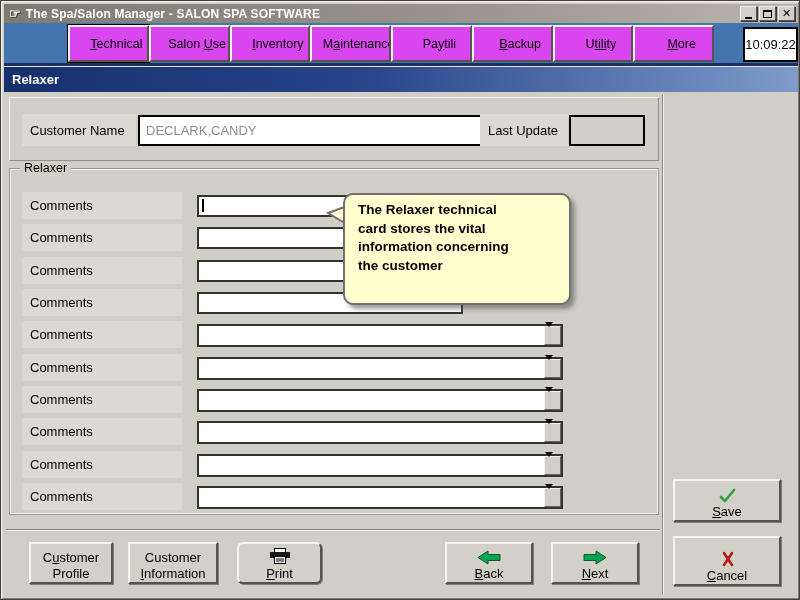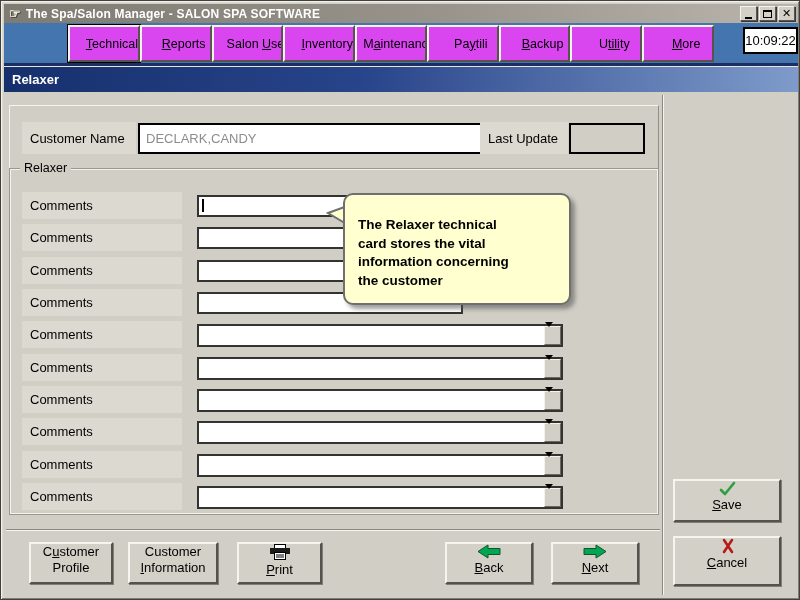--- a/index.html
+++ b/index.html
@@ -35,40 +35,40 @@
   .tabs { position:absolute; left:64px; top:2px; width:646px; height:37px; display:flex; }
   .tab {
     flex:1; box-sizing:border-box; background:#d946ef;
     border:2px solid; border-color:#f4f2ec #57544f #57544f #f4f2ec;
     display:flex; align-items:center; justify-content:center;
     font-size:12.5px; white-space:nowrap; overflow:hidden; cursor:default;padding-left:16px;
   }
   .tab.default { box-shadow:0 0 0 1px #000; }
   .u { text-decoration:underline; }
   .time-box {
-    position:absolute; left:739px; top:4px; width:55px; height:27px; box-sizing:border-box;
+    position:absolute; left:739px; top:4px; width:55px; height:35px; box-sizing:border-box;
     background:#fff; border:2px solid #000; display:flex; align-items:center; justify-content:center;
     font-size:13px;
   }
   
   .page-header {
     position:absolute; left:3px; top:65px; width:794px; height:26px; box-sizing:border-box;
     background:linear-gradient(90deg,#16306d 0%, #28448a 45%, #7e9bcb 100%);
     border-top:1px solid #e8e5dd;
     color:#fff; font-weight:bold; font-size:13px; line-height:25px; padding-left:8px;
   }
   
   .content { position:absolute; left:3px; top:91px; width:794px; height:506px; background:#d1cec5; }
   .vdiv { position:absolute; left:658px; top:3px; height:500px; width:0;
     border-left:1px solid #8a877f; border-right:1px solid #f6f4ee; }
   .hdiv { position:absolute; left:2px; top:437px; width:654px; height:0;
     border-top:1px solid #8a877f; border-bottom:1px solid #f6f4ee; }
   
   .cust-panel { position:absolute; left:5px; top:5px; width:650px; height:64px; box-sizing:border-box;
-    border:1px solid; border-color:#f6f4ee #918e86 #918e86 #f6f4ee;margin-top:8px; }
+    border:1px solid; border-color:#f6f4ee #918e86 #918e86 #f6f4ee; }
   .label-strip { background:#dcd9d1; font-size:13px; display:flex; align-items:center; padding-left:8px; box-sizing:border-box; }
   .cust-name-label { position:absolute; left:12px; top:16px; width:114px; height:32px; }
   .cust-name-input { position:absolute; left:128px; top:17px; width:350px; height:31px; box-sizing:border-box;
     background:#fff; border:2px solid #000; color:#8c8c8c; font-size:13px; line-height:27px; padding-left:6px;
     white-space:nowrap; overflow:hidden; }
   .last-update-label { position:absolute; left:470px; top:16px; width:88px; height:32px; }
   .last-update-box { position:absolute; left:559px; top:17px; width:76px; height:31px; box-sizing:border-box;
     border:2px solid #000; background:#d1cec5; }
   
   .groupbox { position:absolute; left:5px; top:76px; width:650px; height:347px; box-sizing:border-box;
@@ -82,31 +82,31 @@
     background:#fff; border:2px solid #33332f; }
   .combo-btn { position:absolute; right:0; top:0; bottom:0; width:17px; background:#d2cfc6;
     border:1px solid; border-color:#f4f2ec #6b6861 #6b6861 #f4f2ec; box-sizing:border-box; }
   .arr { width:0; height:0; border:4px solid transparent; border-top:5px solid #000; margin:7px auto 0; }
   
   .callout-tail { position:absolute; left:322px; top:103px; }
   .callout {
     position:absolute; left:339px; top:101px; width:228px; height:112px; box-sizing:border-box;
     background:#ffffcf; border:2px solid #6f6f6f; border-radius:10px;
     box-shadow:4px 4px 4px rgba(80,80,80,.55);
-    padding:21px 10px 0 13px; font-weight:bold; font-size:13.5px; line-height:1.38;
+    padding:6px 10px 0 13px; font-weight:bold; font-size:13.5px; line-height:1.38;
   }
   
   .btn { position:absolute; box-sizing:border-box; background:#d3d0c7;
     border:2px solid; border-color:#f6f4ee #55524d #55524d #f6f4ee; box-shadow:1px 1px 0 #817e77;
-    display:flex; flex-direction:column; align-items:center; justify-content:flex-start;
+    display:flex; flex-direction:column; align-items:center; justify-content:flex-end;
     font-size:13px; line-height:1.25; text-align:center; cursor:default; }
   .btn .ic { margin-bottom:1px; line-height:0; }
   .b-profile { left:25px;  top:450px; width:84px;  height:42px; }
   .b-info    { left:124px; top:450px; width:90px;  height:42px; }
-  .b-print   { left:233px; top:450px; width:85px;  height:42px; }
+  .b-print   { left:233px; top:450px; width:85px;  height:42px;border-radius:6px; }
   .b-newtech { left:336px; top:450px; width:88px;  height:42px; }
   .b-back    { left:441px; top:450px; width:88px;  height:42px; }
   .b-next    { left:547px; top:450px; width:88px;  height:42px; }
   .b-save    { left:669px; top:387px; width:108px; height:43px; }
   .b-cancel  { left:669px; top:444px; width:108px; height:50px; }
 </style>
 </head>
 <body>
 
 <div id="window">
@@ -124,23 +124,20 @@
         <span class="glyph-close">✕</span>
       </span>
   </div>
 
   <div class="toolbar">
     <div class="tabs">
       <div class="tab default">
           <span><span></span><span class="u">T</span><span>echnical</span></span>
         </div>
       <div class="tab">
-          <span><span></span><span class="u">R</span><span>eports</span></span>
-        </div>
-      <div class="tab">
           <span><span>Salon </span><span class="u">U</span><span>se</span></span>
         </div>
       <div class="tab">
           <span><span></span><span class="u">I</span><span>nventory</span></span>
         </div>
       <div class="tab">
           <span><span>M</span><span class="u">a</span><span>intenance</span></span>
         </div>
       <div class="tab">
           <span><span>Pa</span><span class="u">y</span><span>tili</span></span>

